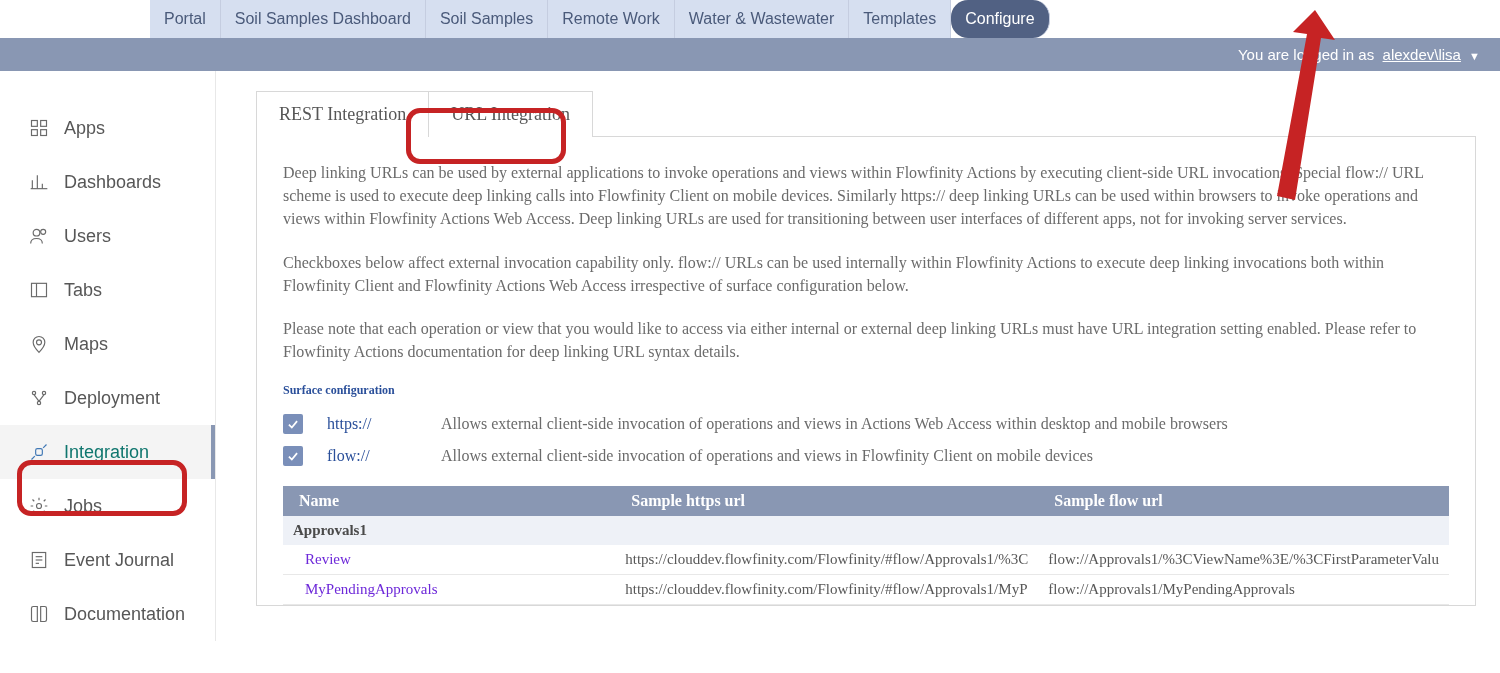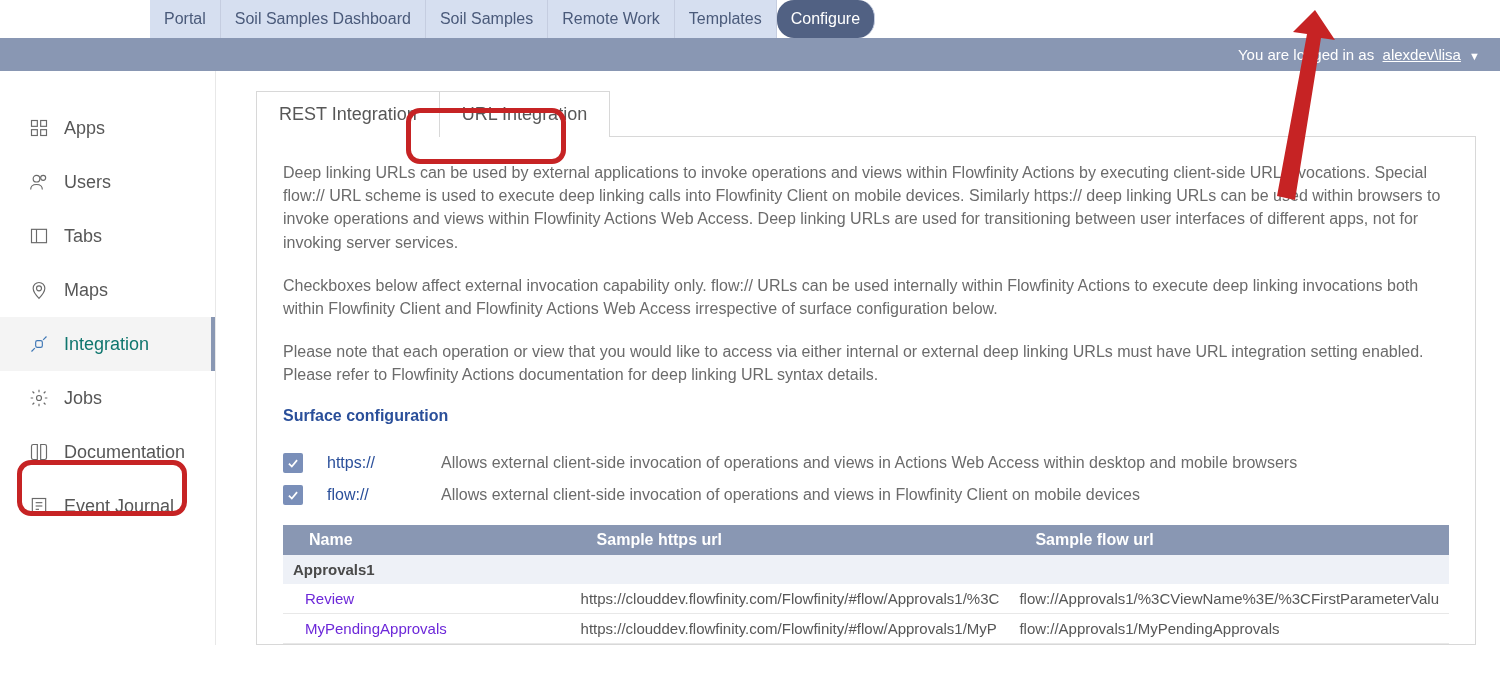--- a/index.html
+++ b/index.html
@@ -45,21 +45,21 @@
   .userbar .caret { margin-left: 4px; font-size: 11px; }
 
   
   .layout { display: flex; justify-content: space-between; }
   .sidebar {
     width: 216px;
     border-right: 1px solid #e8e8e8;
     padding-top: 30px;
     flex-shrink: 0;
   }
-  .main { flex: 1; padding: 20px 24px 0 40px; overflow: hidden; }
+  .main { flex: 1; padding: 20px 24px 0 40px; overflow: hidden; font-family: Liberation Serif, serif; }
 
   .sidebar-item {
     display: flex;
     align-items: center;
     gap: 14px;
     padding: 16px 0 16px 28px;
     color: #575757;
     font-size: 18px;
     cursor: pointer;
   }
@@ -102,43 +102,43 @@
   }
   .panel p {
     color: #6b6b6b;
     font-size: 16px;
     line-height: 1.45;
     margin-bottom: 20px;
   }
   .section-title {
     color: #2a4f9a;
     font-weight: 600;
-    font-size: 16px;
-    margin-bottom: 28px;
+    font-size: 12px;
+    margin-bottom: 16px;
   }
 
   .checkrow { display: flex; align-items: center; margin-bottom: 12px; gap: 24px; }
   .checkbox {
     width: 20px; height: 20px;
     background: #7a8fb9;
     display: inline-flex; align-items: center; justify-content: center;
     border-radius: 2px;
     cursor: pointer;
   }
   .checkbox svg { width: 14px; height: 14px; stroke: #fff; stroke-width: 3; fill: none; }
   .checklabel { color: #2a4f9a; font-size: 16px; width: 90px; }
   .checkdesc { color: #6b6b6b; font-size: 16px; }
 
   
   .tbl { width: 100%; border-collapse: collapse; margin-top: 20px; }
   .tbl th {
     background: #8997b3;
     color: #fff;
     text-align: left;
-    padding: 6px 26px;
+    padding: 6px 16px;
     font-weight: 600;
     font-size: 16px;
   }
   .tbl td { padding: 6px 10px; font-size: 15px; vertical-align: middle; }
   .tbl .grouprow td { background: #eef1f7; color: #4a4a4a; font-weight: 600; }
   .tbl .datacell { color: #575757; white-space: nowrap; overflow: hidden; }
   .tbl .linkcell { color: #6d28d9; padding-left: 22px; }
   .tbl tbody tr.data-row { border-bottom: 1px solid #e8e8e8; }
 
   
@@ -155,20 +155,21 @@
 </style>
 </head>
 <body>
 
 <div class="topnav">
   <div class="topnav-inner">
     <div class="topnav-item">Portal</div>
     <div class="topnav-item">Soil Samples Dashboard</div>
     <div class="topnav-item">Soil Samples</div>
     <div class="topnav-item">Remote Work</div>
+    <div class="topnav-item">Water &amp; Wastewater</div>
     <div class="topnav-item">Templates</div>
     <div class="topnav-item active">Configure</div>
   </div>
 </div>
 
 <div class="userbar">
   <span>You are logged in as</span>&nbsp;
   <span class="username">alexdev\lisa</span>
   <span class="caret">▼</span>
 </div>
@@ -182,20 +183,31 @@
         <svg viewBox="0 0 24 24">
             <rect x="3" y="3" width="7" height="7"></rect>
             <rect x="14" y="3" width="7" height="7"></rect>
             <rect x="3" y="14" width="7" height="7"></rect>
             <rect x="14" y="14" width="7" height="7"></rect>
           </svg>
       </span>
       <span>Apps</span>
     </div>
 
+    <div class="sidebar-item">
+      <span class="sidebar-icon">
+        <svg viewBox="0 0 24 24">
+            <line x1="4" y1="20" x2="4" y2="10"></line>
+            <line x1="10" y1="20" x2="10" y2="4"></line>
+            <line x1="16" y1="20" x2="16" y2="14"></line>
+            <line x1="2" y1="20" x2="22" y2="20"></line>
+          </svg>
+      </span>
+      <span>Dashboards</span>
+    </div>
 
     <div class="sidebar-item">
       <span class="sidebar-icon">
         <svg viewBox="0 0 24 24">
             <circle cx="9" cy="8" r="4"></circle>
             <path d="M2 21c0-4 3-6 7-6s7 2 7 6"></path>
             <circle cx="17" cy="7" r="3"></circle>
           </svg>
       </span>
       <span>Users</span>
@@ -214,62 +226,74 @@
     <div class="sidebar-item">
       <span class="sidebar-icon">
         <svg viewBox="0 0 24 24">
             <path d="M12 22s7-7 7-12a7 7 0 1 0-14 0c0 5 7 12 7 12z"></path>
             <circle cx="12" cy="10" r="3"></circle>
           </svg>
       </span>
       <span>Maps</span>
     </div>
 
+    <div class="sidebar-item">
+      <span class="sidebar-icon">
+        <svg viewBox="0 0 24 24">
+            <circle cx="6" cy="6" r="2"></circle>
+            <circle cx="18" cy="6" r="2"></circle>
+            <circle cx="12" cy="18" r="2"></circle>
+            <line x1="6" y1="8" x2="12" y2="16"></line>
+            <line x1="18" y1="8" x2="12" y2="16"></line>
+          </svg>
+      </span>
+      <span>Deployment</span>
+    </div>
 
     <div class="sidebar-item active">
       <span class="sidebar-icon">
         <svg viewBox="0 0 24 24">
             <path d="M7 17l-4 4"></path>
             <path d="M17 7l4-4"></path>
             <rect x="8" y="8" width="8" height="8" rx="2"></rect>
           </svg>
       </span>
       <span>Integration</span>
     </div>
 
     <div class="sidebar-item">
       <span class="sidebar-icon">
         <svg viewBox="0 0 24 24">
             <circle cx="12" cy="12" r="3"></circle>
             <path d="M12 2v3M12 19v3M4.2 4.2l2.1 2.1M17.7 17.7l2.1 2.1M2 12h3M19 12h3M4.2 19.8l2.1-2.1M17.7 6.3l2.1-2.1"></path>
           </svg>
       </span>
       <span>Jobs</span>
-    </div>
-
-    <div class="sidebar-item">
-      <span class="sidebar-icon">
-        <svg viewBox="0 0 24 24">
-            <path d="M3 5a2 2 0 0 1 2-2h5v18H5a2 2 0 0 1-2-2z"></path>
-            <path d="M21 5a2 2 0 0 0-2-2h-5v18h5a2 2 0 0 0 2-2z"></path>
-          </svg>
-      </span>
-      <span>Documentation</span>
     </div>
 
     <div class="sidebar-item">
       <span class="sidebar-icon">
         <svg viewBox="0 0 24 24">
             <rect x="4" y="3" width="16" height="18"></rect>
             <line x1="8" y1="8" x2="16" y2="8"></line>
             <line x1="8" y1="12" x2="16" y2="12"></line>
             <line x1="8" y1="16" x2="12" y2="16"></line>
           </svg>
       </span>
       <span>Event Journal</span>
+    </div>
+
+    <div class="sidebar-item">
+      <span class="sidebar-icon">
+        <svg viewBox="0 0 24 24">
+            <path d="M3 5a2 2 0 0 1 2-2h5v18H5a2 2 0 0 1-2-2z"></path>
+            <path d="M21 5a2 2 0 0 0-2-2h-5v18h5a2 2 0 0 0 2-2z"></path>
+          </svg>
+      </span>
+      <span>Documentation</span>
     </div>
 
   </div>
 
   <div class="main">
     <div class="tabs">
       <div class="tab">REST Integration</div>
       <div class="tab">URL Integration</div>
     </div>
 

